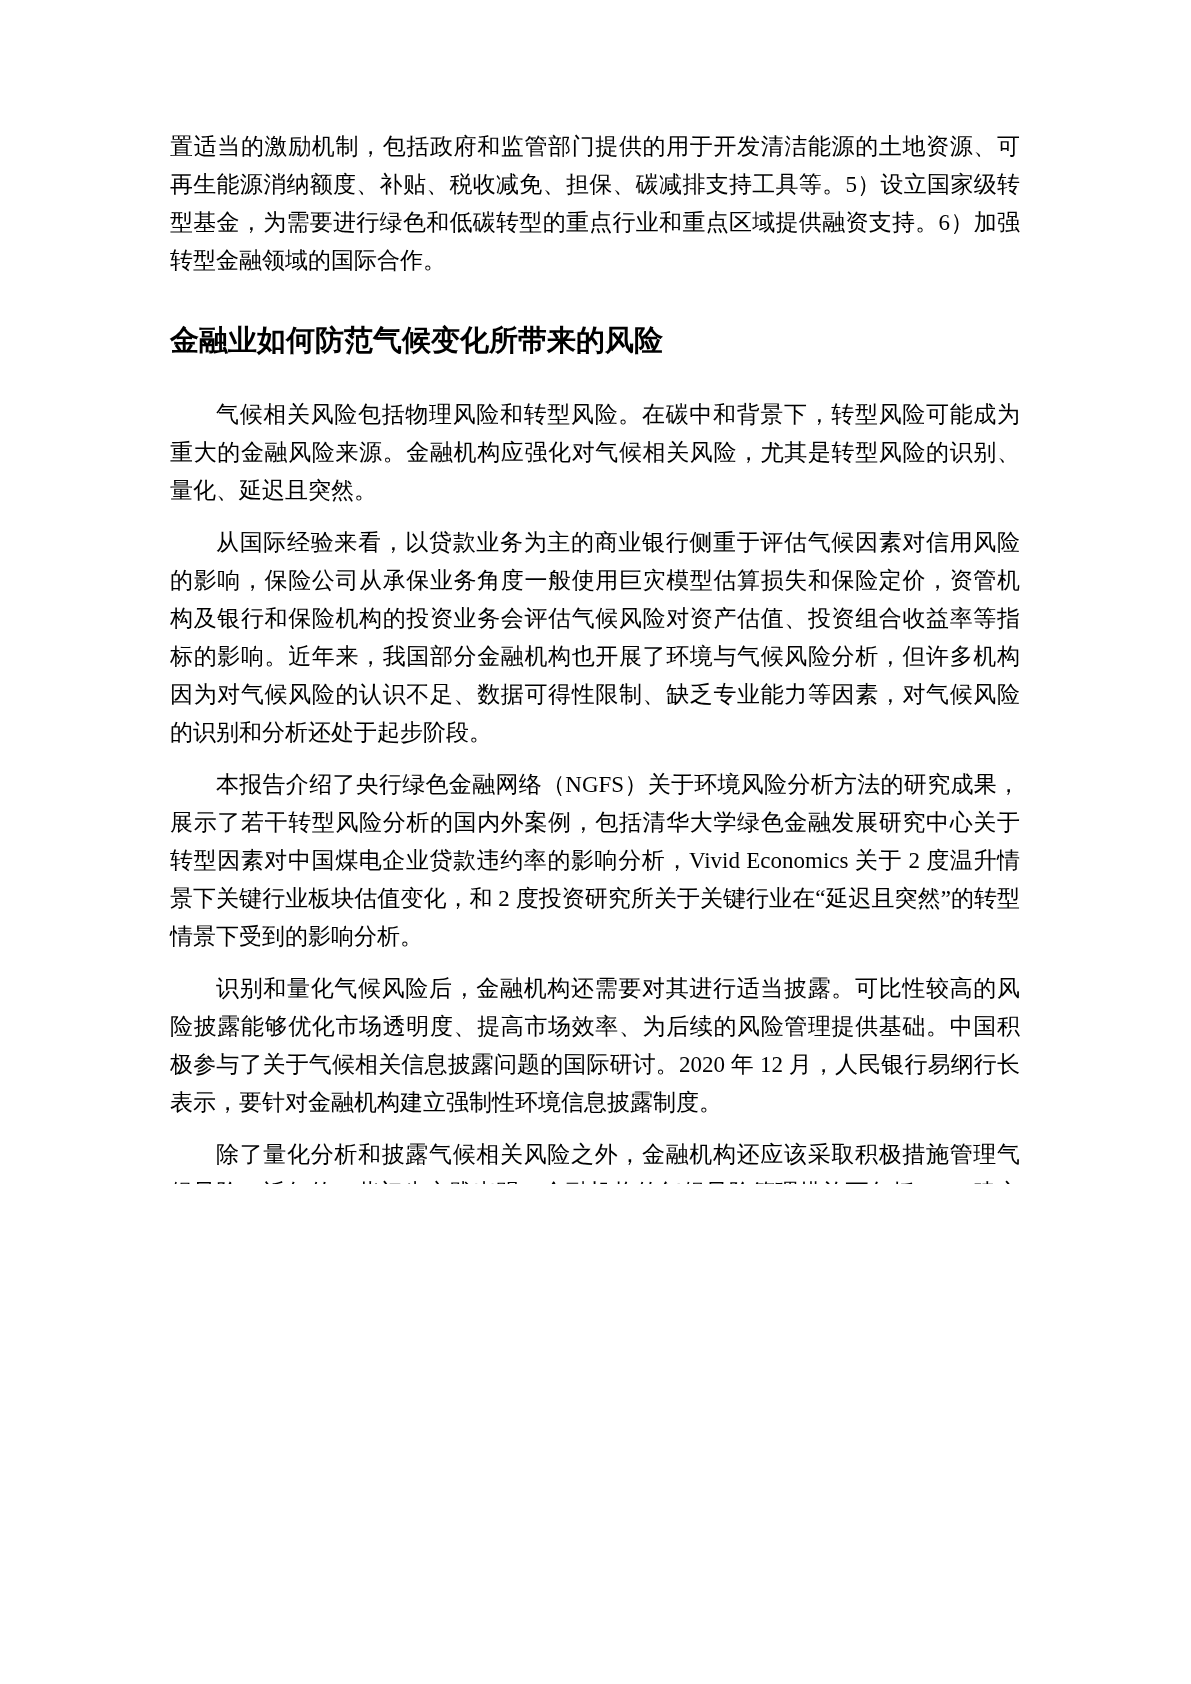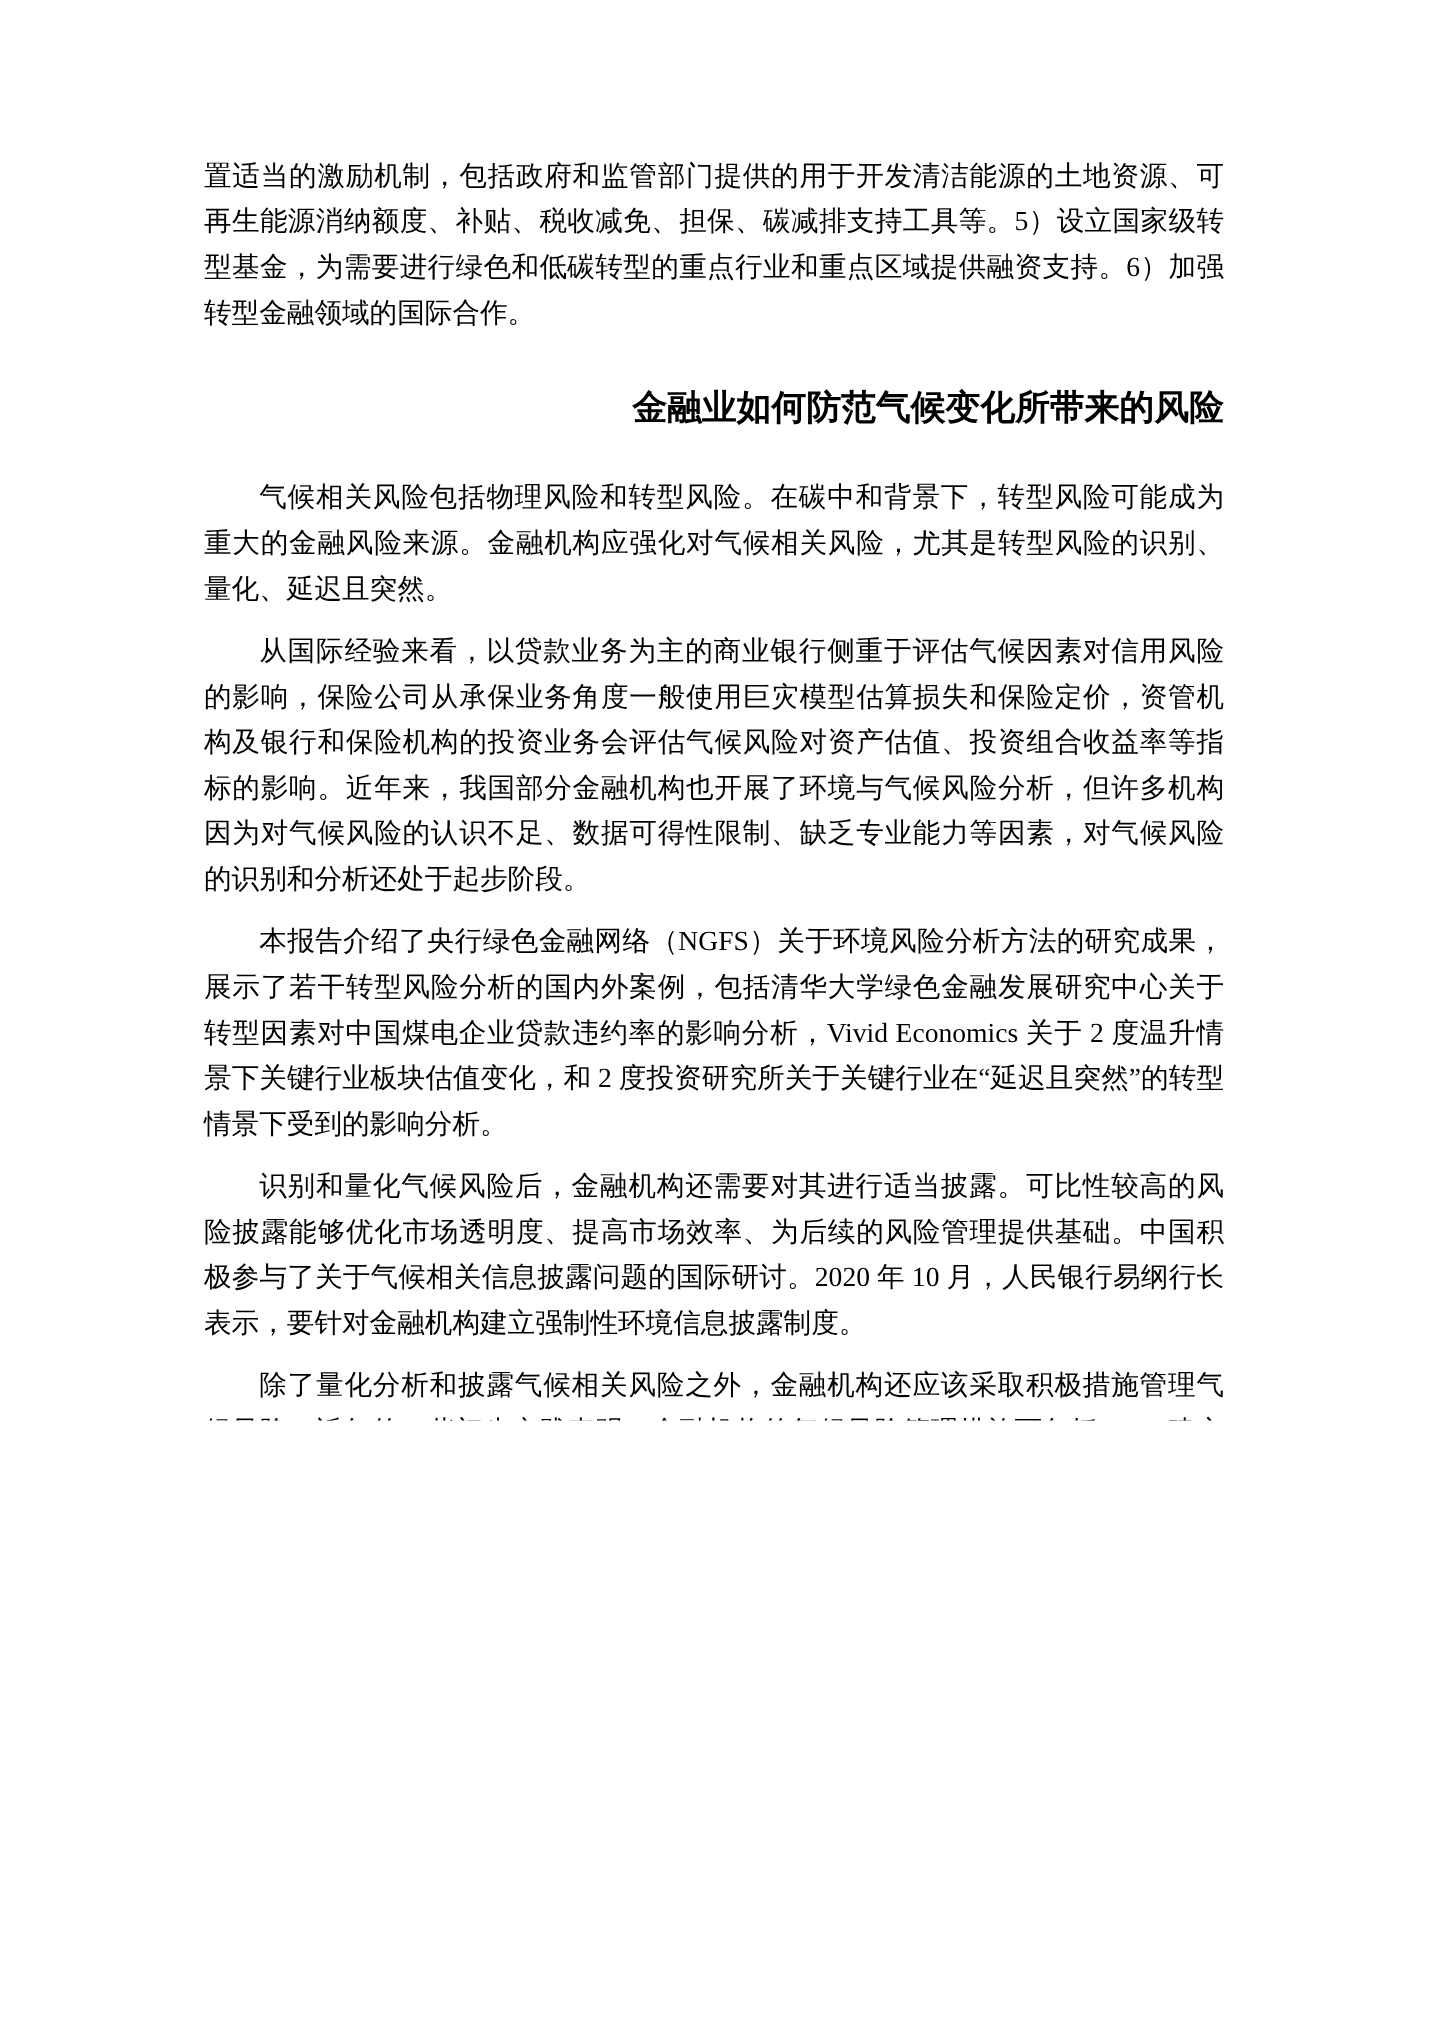--- a/index.html
+++ b/index.html
@@ -25,21 +25,21 @@
     margin: 0 0 14px 0;
     text-indent: 2em;
   }
   .content p.no-indent { text-indent: 0; }
   .section-heading {
     font-family: "Liberation Sans", "DejaVu Sans", sans-serif;
     font-size: 29px;
     font-weight: bold;
     line-height: 36px;
     margin: 42px 0 38px 0;
-    text-align: right;
+    text-align: left;
     text-indent: 0;
   }
   .page-number {
     position: absolute;
     top: 1503px;
     left: 0;
     width: 100%;
     text-align: right;
     font-size: 19px;
     font-family: "Liberation Serif", "DejaVu Serif", serif;
@@ -73,21 +73,21 @@
 <div class="page">
 
   <div class="content">
     <p class="no-indent">置适当的激励机制，包括政府和监管部门提供的用于开发清洁能源的土地资源、可再生能源消纳额度、补贴、税收减免、担保、碳减排支持工具等。5）设立国家级转型基金，为需要进行绿色和低碳转型的重点行业和重点区域提供融资支持。6）加强转型金融领域的国际合作。</p>
 
     <h1 class="section-heading">金融业如何防范气候变化所带来的风险</h1>
 
     <p>气候相关风险包括物理风险和转型风险。在碳中和背景下，转型风险可能成为重大的金融风险来源。金融机构应强化对气候相关风险，尤其是转型风险的识别、量化、延迟且突然。</p>
     <p>从国际经验来看，以贷款业务为主的商业银行侧重于评估气候因素对信用风险的影响，保险公司从承保业务角度一般使用巨灾模型估算损失和保险定价，资管机构及银行和保险机构的投资业务会评估气候风险对资产估值、投资组合收益率等指标的影响。近年来，我国部分金融机构也开展了环境与气候风险分析，但许多机构因为对气候风险的认识不足、数据可得性限制、缺乏专业能力等因素，对气候风险的识别和分析还处于起步阶段。</p>
     <p>本报告介绍了央行绿色金融网络（NGFS）关于环境风险分析方法的研究成果，展示了若干转型风险分析的国内外案例，包括清华大学绿色金融发展研究中心关于转型因素对中国煤电企业贷款违约率的影响分析，Vivid Economics 关于 2 度温升情景下关键行业板块估值变化，和 2 度投资研究所关于关键行业在“延迟且突然”的转型情景下受到的影响分析。</p>
-    <p>识别和量化气候风险后，金融机构还需要对其进行适当披露。可比性较高的风险披露能够优化市场透明度、提高市场效率、为后续的风险管理提供基础。中国积极参与了关于气候相关信息披露问题的国际研讨。2020 年 10 月，人民银行易纲行长表示，要针对金融机构建立强制性环境信息披露制度。</p>
+    <p>识别和量化气候风险后，金融机构还需要对其进行适当披露。可比性较高的风险披露能够优化市场透明度、提高市场效率、为后续的风险管理提供基础。中国积极参与了关于气候相关信息披露问题的国际研讨。2020 年 12 月，人民银行易纲行长表示，要针对金融机构建立强制性环境信息披露制度。</p>
     <p>除了量化分析和披露气候相关风险之外，金融机构还应该采取积极措施管理气候风险。近年的一些初步实践表明，金融机构的气候风险管理措施可包括：1）建立气候风险的治理机制和管理框架；2）设置降低气候风险敞口的具体目标；6）完善投前贷前风险评估；4）根据环境气候风险调整资产风险权重；5）完善投后贷后的气候风险管理。</p>
   </div>
 
   <div class="page-number">10</div>
 
   <div class="watermark">
     <span class="wm-icon">
       <svg width="33" height="33" viewBox="0 0 33 33" xmlns="http://www.w3.org/2000/svg">
         <circle cx="16.5" cy="16.5" r="16.5" fill="#1e7e1e"></circle>
         <text x="8" y="24" font-family="DejaVu Sans, sans-serif" font-size="20" font-weight="bold" font-style="italic" fill="#ffffff">h</text>

